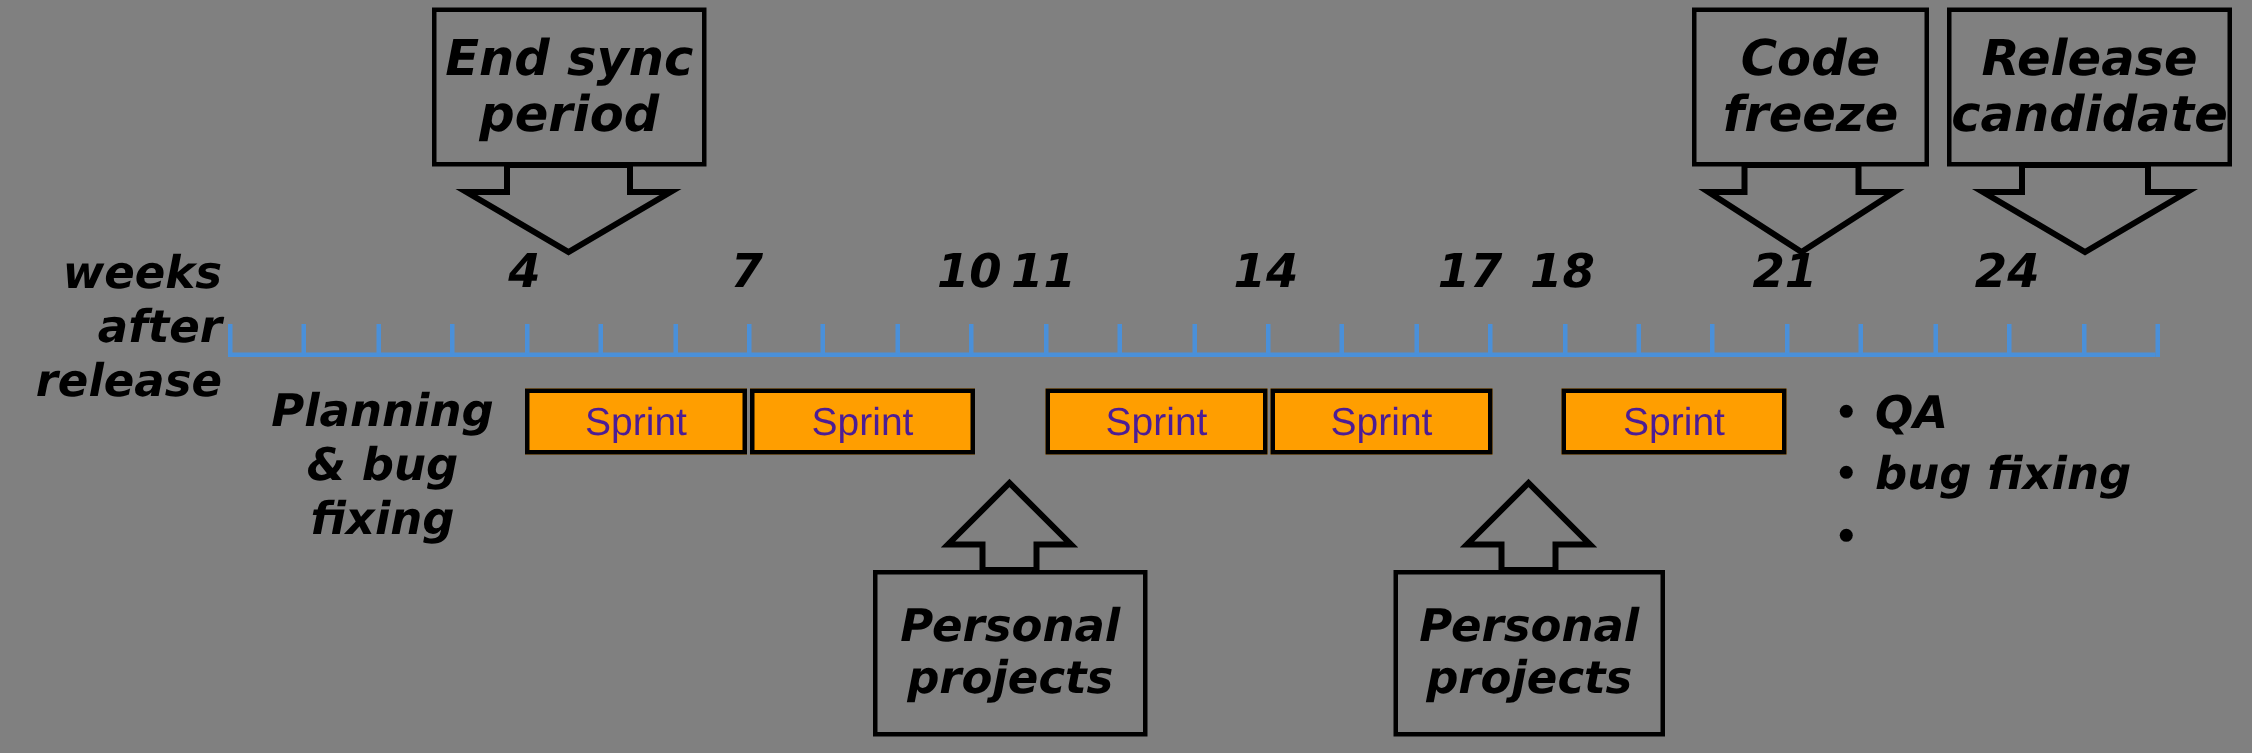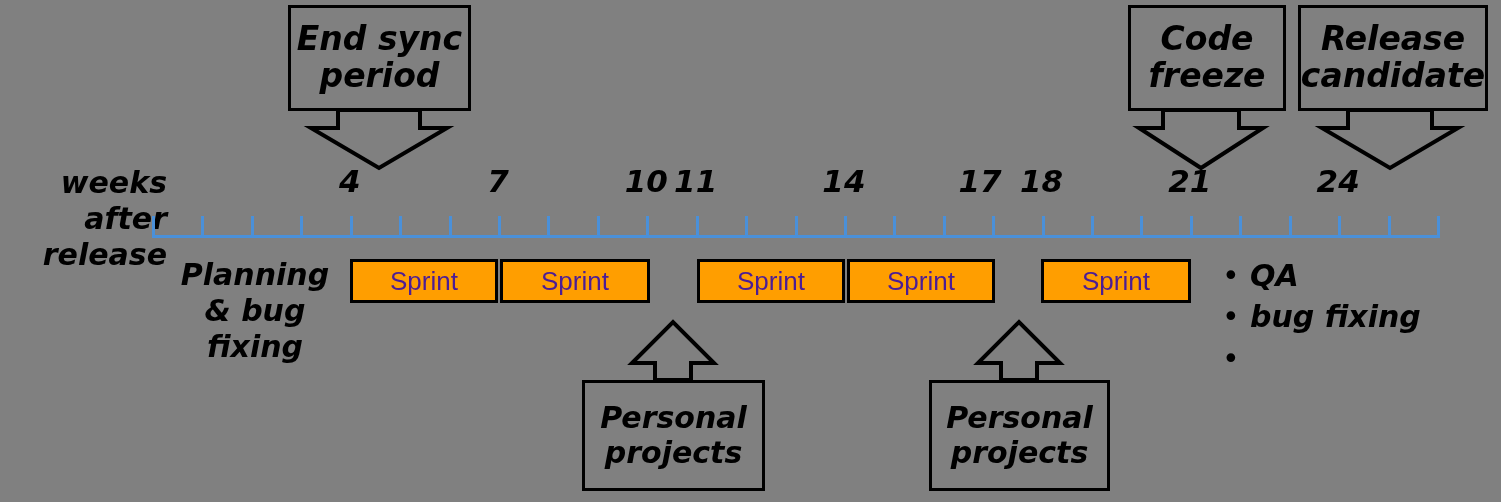--- a/index.html
+++ b/index.html
@@ -113,21 +113,20 @@
     left: 0px;
     top: 165px;
     width: 148px;
     text-align: right;
     font-style: italic;
     font-weight: bold;
     font-size: 30px;
     line-height: 1.2;
     color: #000;
     white-space: pre-line;
-    padding-left: 19px;
   }
 
   
   #planning-label {
     position: absolute;
     left: 160px;
     top: 257px;
     width: 190px;
     text-align: center;
     font-style: italic;

